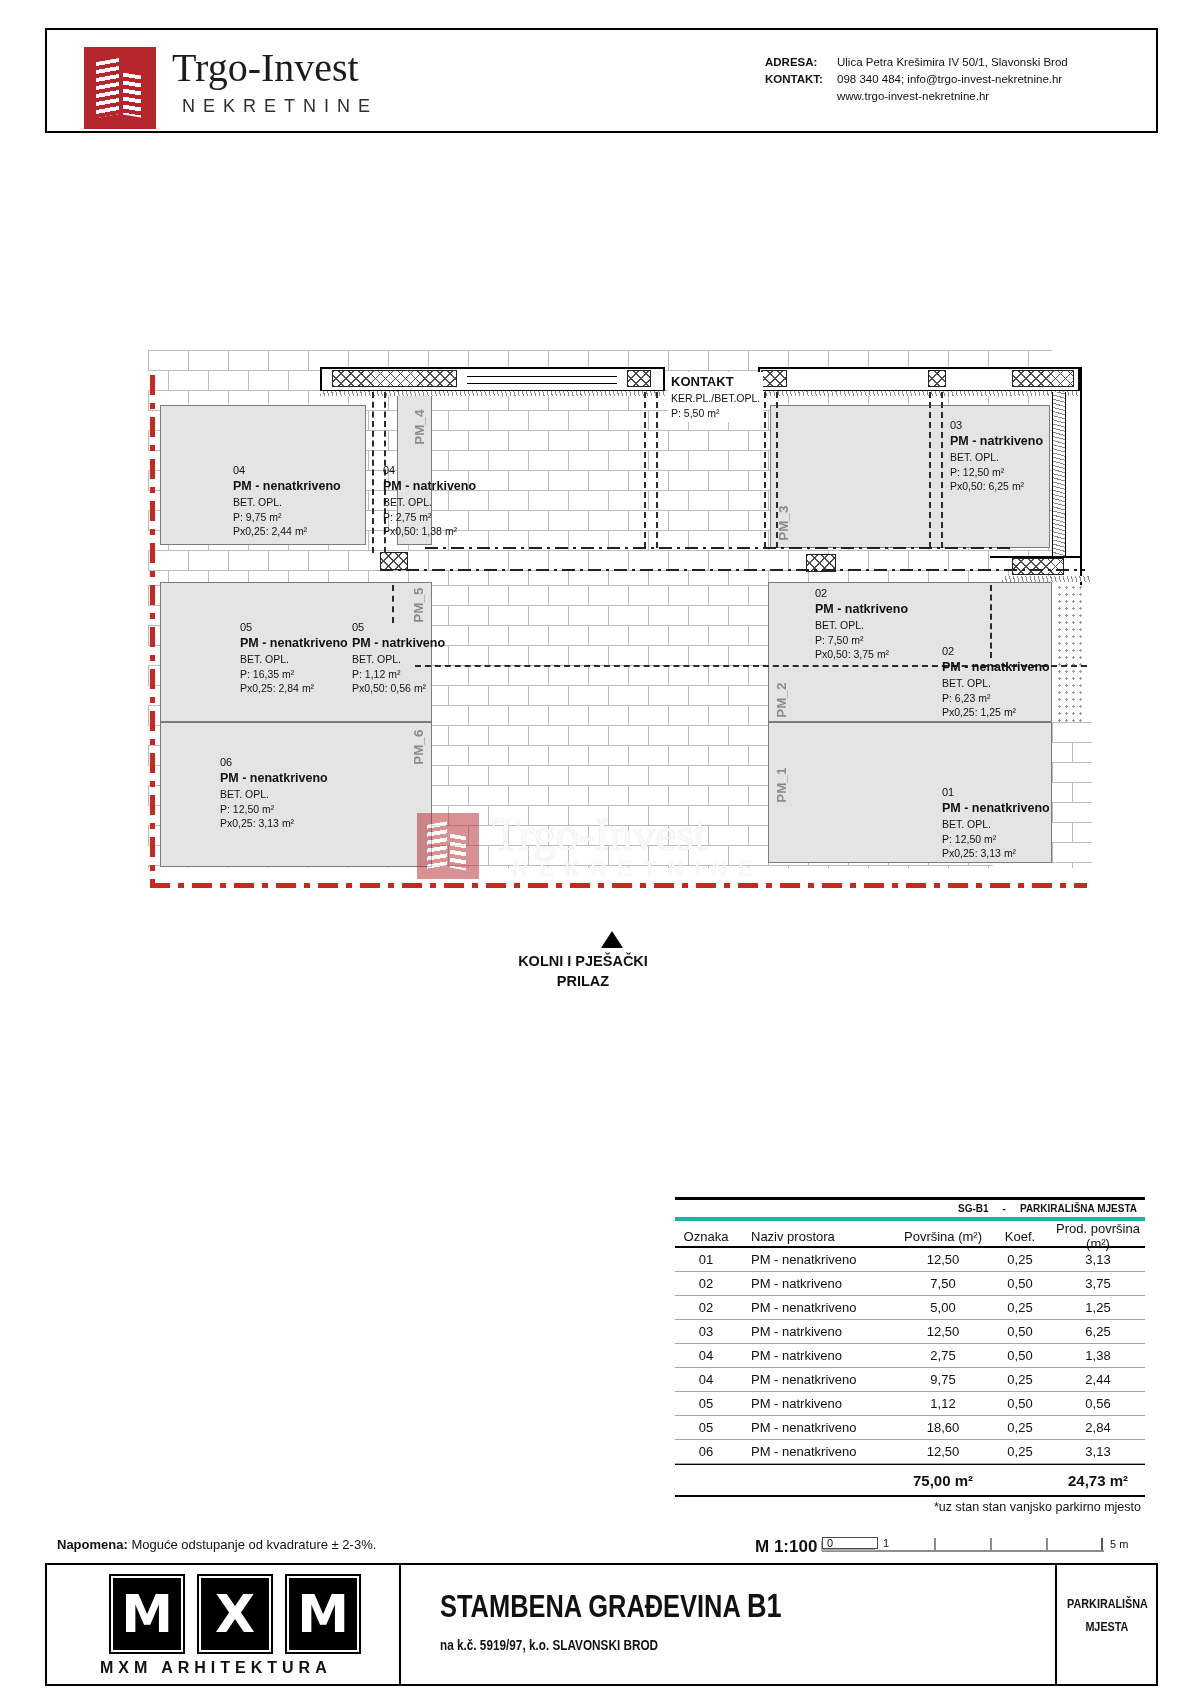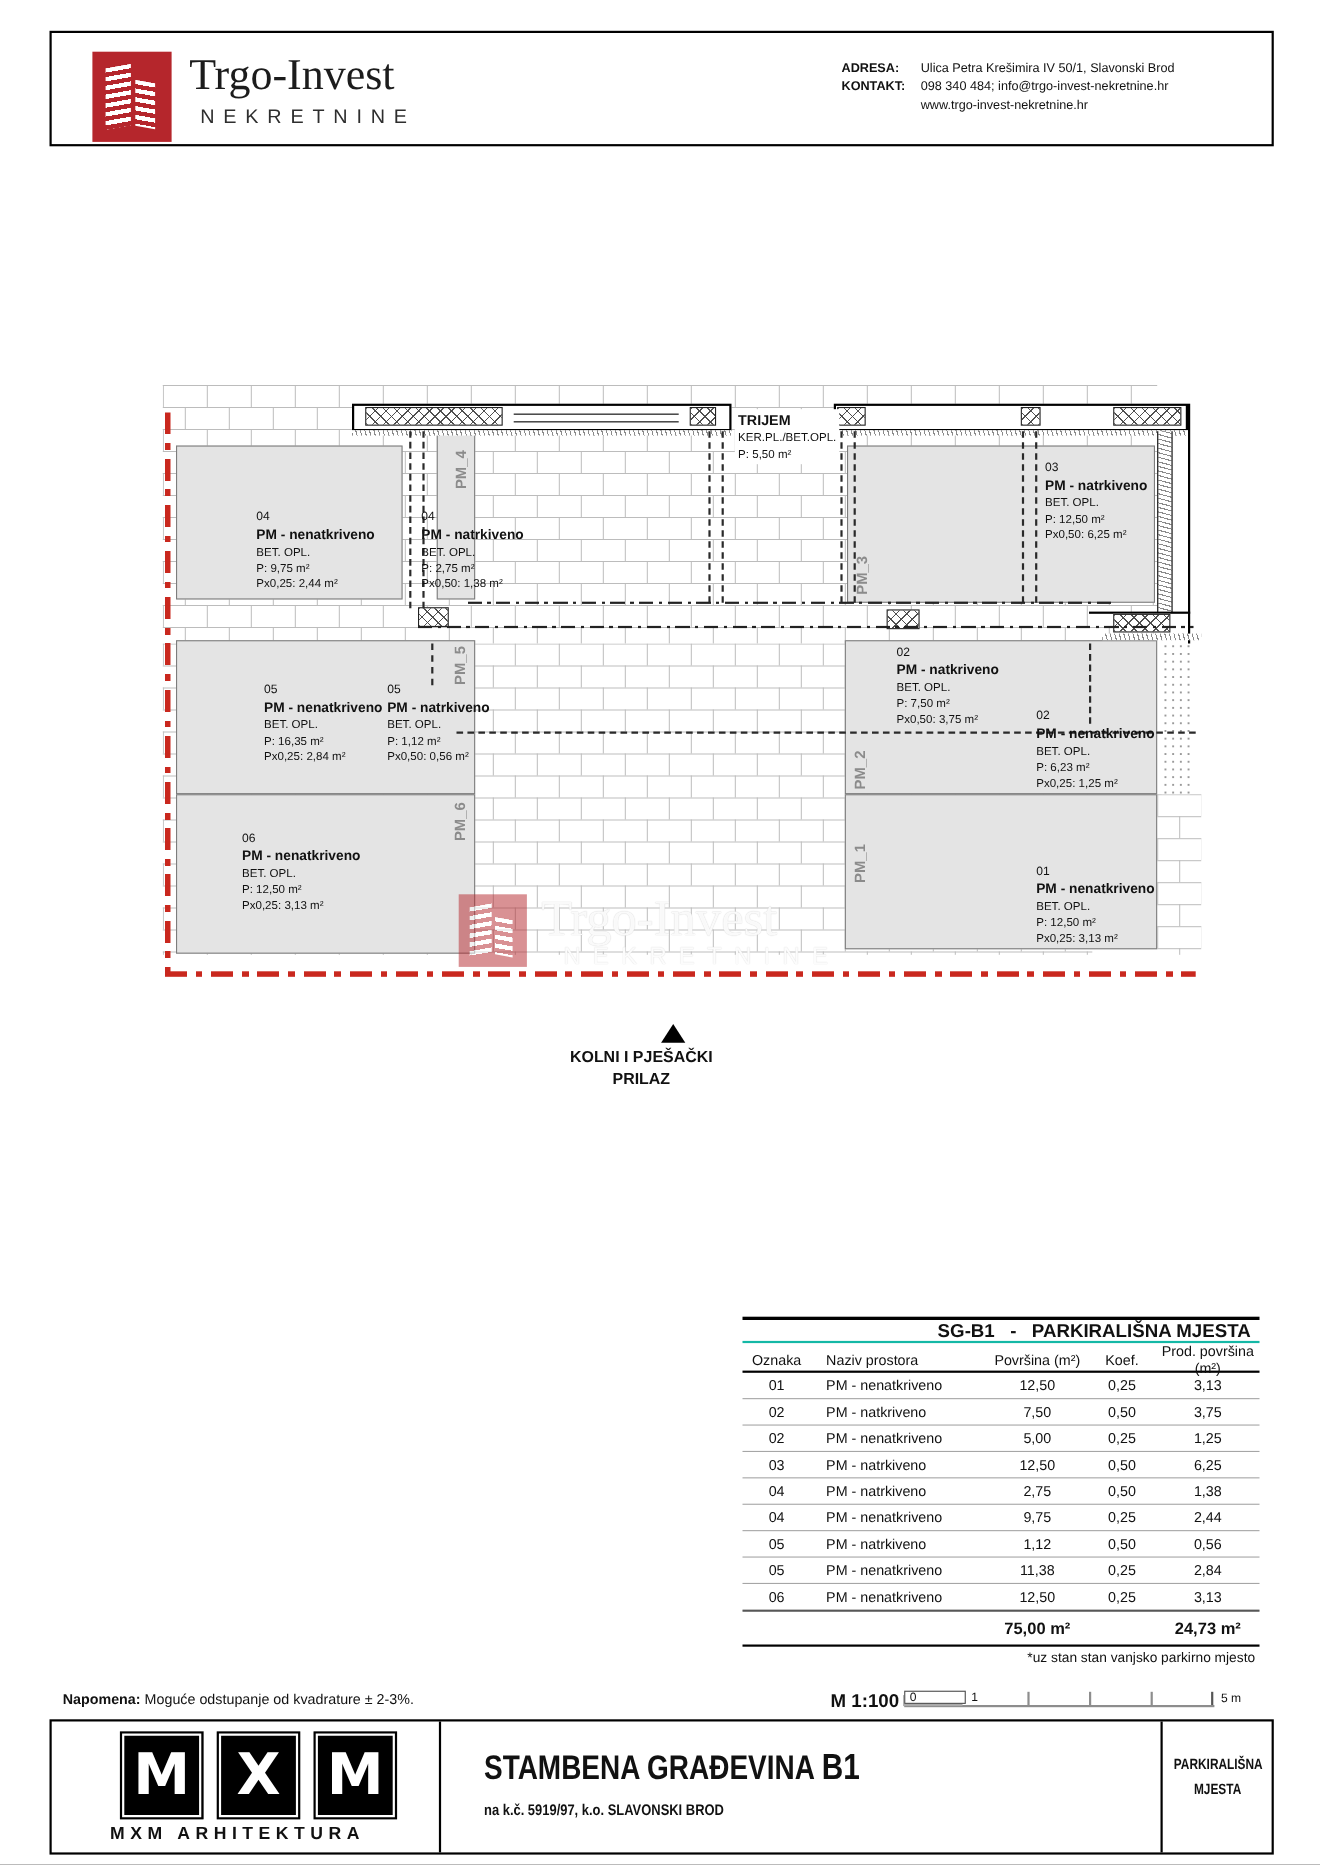--- a/index.html
+++ b/index.html
@@ -50,21 +50,21 @@
   .trijem .tname{font-weight:bold;font-size:13px;}
   .wm-title{font-family:"Liberation Serif","DejaVu Serif",serif;font-size:46px;color:rgba(255,255,255,.9);
             text-shadow:0 0 1px #c4c4c4;white-space:nowrap;}
   .wm-sub{font-size:22px;letter-spacing:11px;color:rgba(255,255,255,.92);text-shadow:0 0 1px #cfcfcf;white-space:nowrap;}
   .access{font-weight:bold;font-size:14.5px;line-height:1.35;text-align:center;}
   .tri{width:0;height:0;border-left:11px solid transparent;border-right:11px solid transparent;border-bottom:17px solid #000;}
 
   
   .ptable{left:675px;top:1197px;width:470px;font-size:13px;}
   .ttl{display:flex;justify-content:flex-end;align-items:center;height:24px;
-       border-top:3px solid #000;border-bottom:2px solid #14b8a6;font-weight:bold;font-size:17px;padding-right:8px;box-sizing:border-box;}
+       border-top:3px solid #000;border-bottom:4px solid #14b8a6;font-weight:bold;font-size:10px;padding-right:8px;box-sizing:border-box;}
   .ttl .sep{margin:0 14px;}
   .trow{display:grid;grid-template-columns:62px 160px 92px 62px 94px;align-items:center;height:23px;border-bottom:1px solid #a6a6a6;}
   .thead{height:25px;border-bottom:2px solid #000;}
   .c0,.c2,.c3,.c4{text-align:center;}
   .c1{text-align:left;padding-left:14px;}
   .totals{display:grid;grid-template-columns:62px 160px 92px 62px 94px;align-items:center;height:30px;
           border-top:1px solid #000;border-bottom:2.5px solid #000;}
   .totals .tv{font-weight:bold;font-size:15px;text-align:center;}
   .footnote{left:675px;top:1500px;width:466px;text-align:right;font-size:12.5px;}
 
@@ -149,21 +149,21 @@
   <div class="abs dd2" style="left:644px;top:392px;height:156px;"></div>
   <div class="abs dd2" style="left:764px;top:392px;height:156px;"></div>
   <div class="abs dd2" style="left:929px;top:392px;height:156px;"></div>
   <div class="abs dd1" style="left:392px;top:585px;height:38px;"></div>
   <div class="abs dd1" style="left:990px;top:585px;height:73px;"></div>
   <div class="abs dashdot" style="left:425px;top:547px;width:585px;"></div>
   <div class="abs dashdot" style="left:380px;top:569px;width:705px;"></div>
   <div class="abs ddh" style="left:415px;top:665px;width:672px;"></div>
 
   <div class="abs trijem" style="left:668px;top:372px;">
-    <div class="tname">TRIJEM</div>
+    <div class="tname">KONTAKT</div>
     <div>KER.PL./BET.OPL.</div>
     <div>P: 5,50 m²</div>
   </div>
 
   <div class="abs pmrot" style="left:387px;top:419px;">PM_4</div>
   <div class="abs pmrot" style="left:386px;top:597px;">PM_5</div>
   <div class="abs pmrot" style="left:386px;top:739px;">PM_6</div>
   <div class="abs pmrot" style="left:751px;top:515px;">PM_3</div>
   <div class="abs pmrot" style="left:749px;top:692px;">PM_2</div>
   <div class="abs pmrot" style="left:749px;top:777px;">PM_1</div>
@@ -306,21 +306,21 @@
     <div class="trow">
       <div class="c0">05</div>
         <div class="c1">PM - natrkiveno</div>
         <div class="c2">1,12</div>
         <div class="c3">0,50</div>
         <div class="c4">0,56</div>
     </div>
     <div class="trow">
       <div class="c0">05</div>
         <div class="c1">PM - nenatkriveno</div>
-        <div class="c2">11,38</div>
+        <div class="c2">18,60</div>
         <div class="c3">0,25</div>
         <div class="c4">2,84</div>
     </div>
     <div class="trow">
       <div class="c0">06</div>
         <div class="c1">PM - nenatkriveno</div>
         <div class="c2">12,50</div>
         <div class="c3">0,25</div>
         <div class="c4">3,13</div>
     </div>

